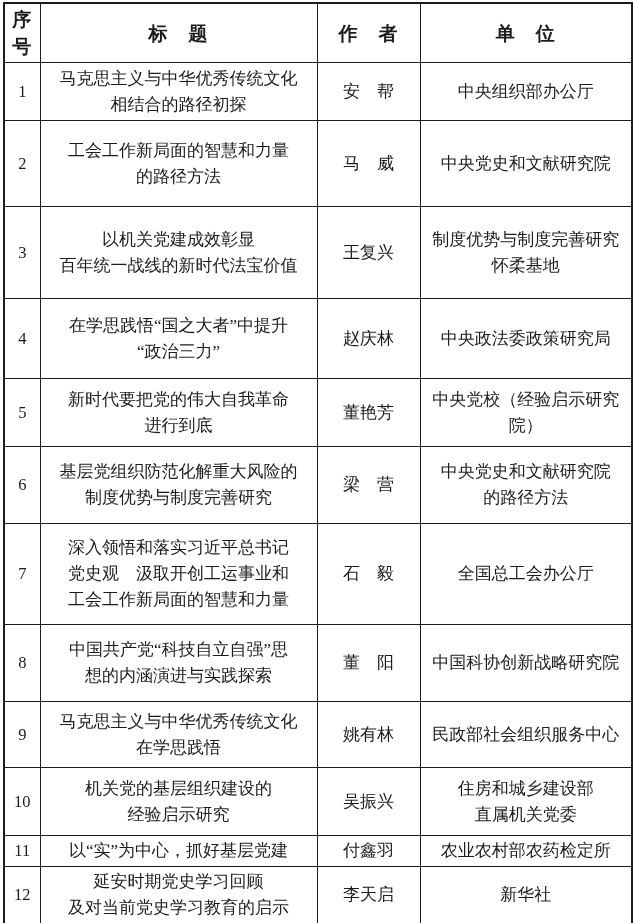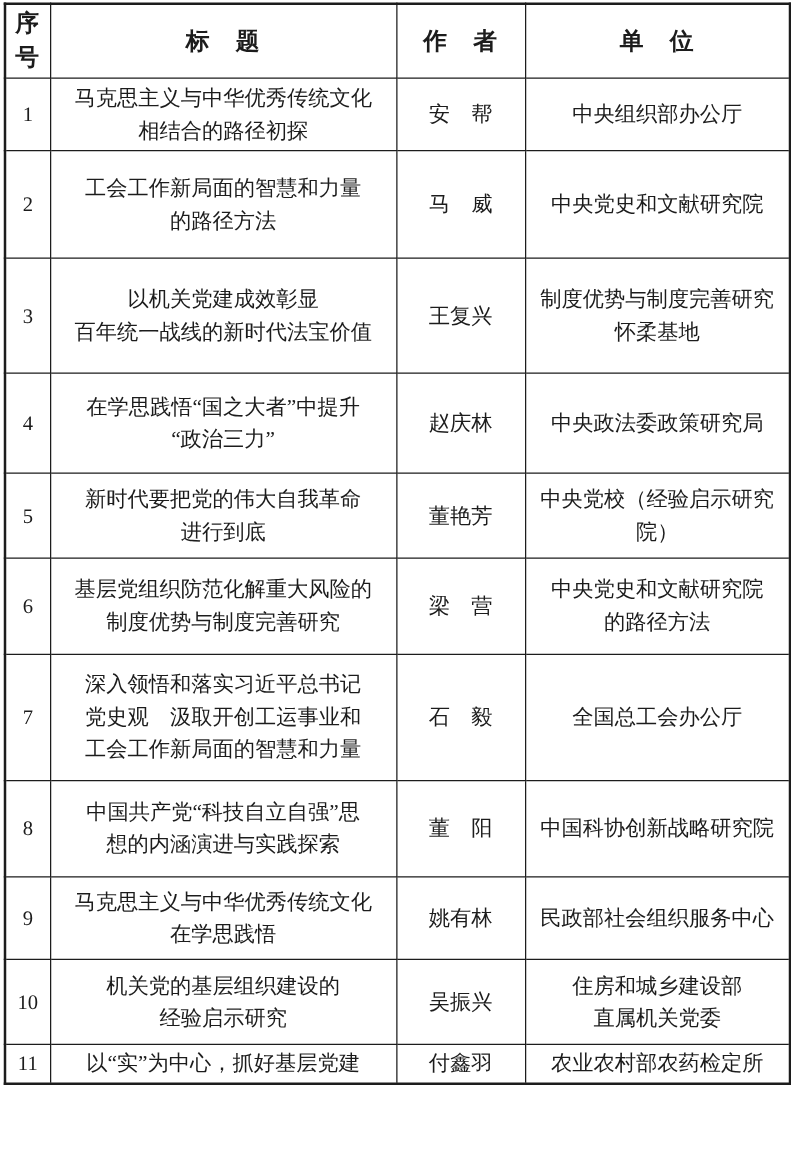--- a/index.html
+++ b/index.html
@@ -181,15 +181,26 @@
     <tr style="height:31px;">
       <td class="num">11</td>
       <td>
             <div class="line">以“实”为中心，抓好基层党建</div>
           </td>
       <td>付鑫羽</td>
       <td>
             <div class="line">农业农村部农药检定所</div>
           </td>
     </tr>
+    <tr style="height:55px;">
+      <td class="num">12</td>
+      <td>
+            <div class="line">延安时期党史学习回顾</div>
+            <div class="line">及对当前党史学习教育的启示</div>
+          </td>
+      <td>李天启</td>
+      <td>
+            <div class="line">新华社</div>
+          </td>
+    </tr>
   </tbody>
     </table>
 </div>
 
 </body></html>

